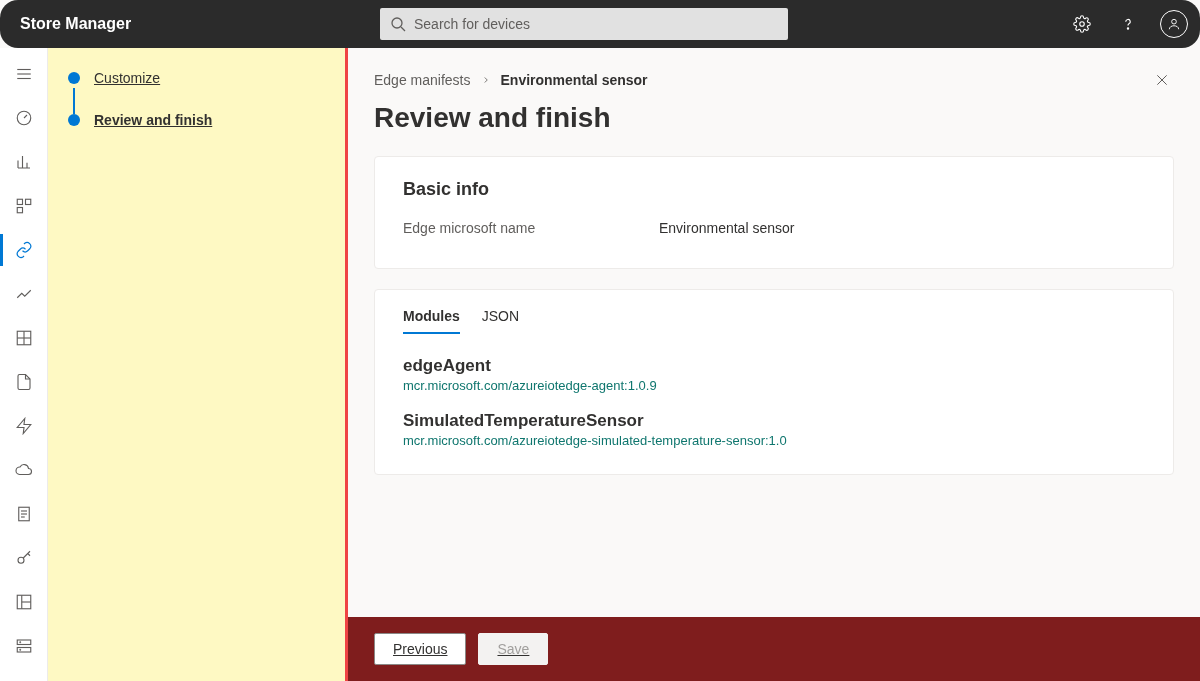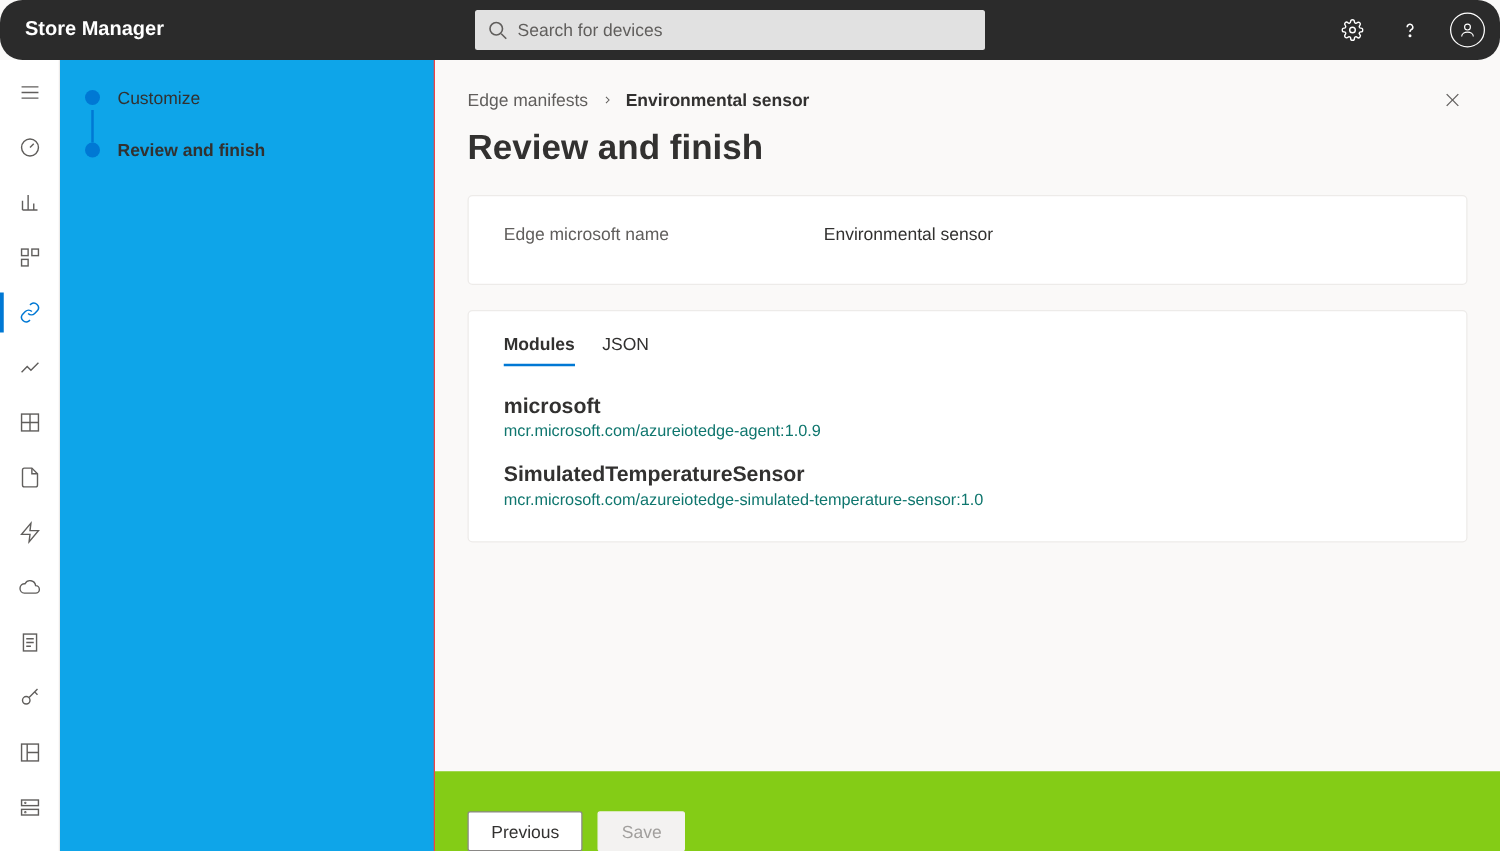--- a/index.html
+++ b/index.html
@@ -17,21 +17,21 @@
   .top-icon { width: 28px; height: 28px; display:flex; align-items:center; justify-content:center; color:#fff; cursor:pointer; }
   .avatar-ring { width: 28px; height: 28px; border: 1px solid #fff; border-radius: 50%; display:flex; align-items:center; justify-content:center;}
 
   
   .leftrail { position: absolute; top: 48px; left: 0; width: 48px; bottom: 0; background: #fff; border-right: 1px solid #edebe9; display: flex; flex-direction: column; align-items:center; padding-top: 4px;}
   .rail-item { width: 48px; height: 44px; display:flex; align-items:center; justify-content:center; color:#605e5c; cursor:pointer; position:relative;}
   .rail-item.selected { color:#0078d4; }
   .rail-item.selected::before { content:""; position:absolute; left:0; top:6px; bottom:6px; width:3px; background:#0078d4; }
 
   
-  .steps { position: absolute; top: 48px; left: 48px; width: 300px; bottom: 0; background:#0ea5e9; border-right:1px solid #ef4444; padding: 22px 16px; }
+  .steps { position: absolute; top: 48px; left: 48px; width: 300px; bottom: 0; background:#fef9c3; border-right:3px solid #ef4444; padding: 22px 16px; text-decoration: underline; }
   .step { display:flex; align-items:center; gap:14px; margin-bottom: 8px; position:relative;}
   .step-dot { width:12px; height:12px; border-radius:50%; background:#0078d4; margin-left:4px; flex-shrink:0;}
   .step-connector { position:absolute; left:9px; top:18px; width:2px; height:26px; background:#0078d4; }
   .step-label { color:#323130; }
   .step.active .step-label { font-weight:600; }
 
   
   .main { position:absolute; top:48px; left:348px; right:0; bottom:0; padding: 24px 26px 0 26px; overflow:auto;}
   .breadcrumb { display:flex; align-items:center; gap:10px; color:#605e5c; font-size:14px; margin-bottom: 14px;}
   .breadcrumb .current { color:#323130; font-weight:600; }
@@ -45,21 +45,21 @@
   .kv-row .v { color:#323130; }
 
   .tabs { display:flex; gap:22px; border-bottom: none; margin-bottom: 22px;}
   .tab { padding-bottom: 8px; cursor:pointer; color:#323130;}
   .tab.active { font-weight:600; border-bottom: 2px solid #0078d4; }
 
   .module { margin-bottom: 18px; }
   .module-name { font-size:17px; font-weight:600; }
   .module-img  { font-size:13px; color:#0f766e; margin-top:2px;}
 
-  .footer { position:absolute; left:348px; right:0; bottom:0; height:64px; background:#84cc16; border-top: 0; display:flex; align-items:flex-end; padding-left:26px; gap:12px;}
+  .footer { position:absolute; left:348px; right:0; bottom:0; height:64px; background:#7f1d1d; border-top: 0; display:flex; align-items:center; padding-left:26px; gap:12px;text-decoration:underline;}
   .btn { height:32px; padding: 0 18px; font-size:14px; border-radius:2px; cursor:pointer; display:inline-flex; align-items:center; justify-content:center;}
   .btn-secondary { background:#fff; border:1px solid #8a8886; color:#323130;}
   .btn-primary-disabled { background:#f3f2f1; border:1px solid #f3f2f1; color:#a19f9d; cursor:default;}
 </style>
 </head>
 <body>
 
 <div class="topbar">
   <div class="brand">Store Manager</div>
   <div class="search-wrap">
@@ -211,33 +211,34 @@
   <div class="close-x">
     <svg width="16" height="16" viewBox="0 0 24 24" stroke="currentColor" stroke-width="1.5">
         <line x1="5" y1="5" x2="19" y2="19"></line>
         <line x1="19" y1="5" x2="5" y2="19"></line>
       </svg>
   </div>
 
   <h1 class="page-title">Review and finish</h1>
 
   <div class="card">
+    <h2>Basic info</h2>
     <div class="kv-row">
       <div class="k">Edge microsoft name</div>
       <div class="v">Environmental sensor</div>
     </div>
   </div>
 
   <div class="card" style="padding-top:18px;">
     <div class="tabs">
       <div class="tab active">Modules</div>
       <div class="tab">JSON</div>
     </div>
     <div class="module">
-      <div class="module-name">microsoft</div>
+      <div class="module-name">edgeAgent</div>
       <div class="module-img">mcr.microsoft.com/azureiotedge-agent:1.0.9</div>
     </div>
     <div class="module" style="margin-bottom:4px;">
       <div class="module-name">SimulatedTemperatureSensor</div>
       <div class="module-img">mcr.microsoft.com/azureiotedge-simulated-temperature-sensor:1.0</div>
     </div>
   </div>
 
   <div style="height:70px"></div>
 </div>

